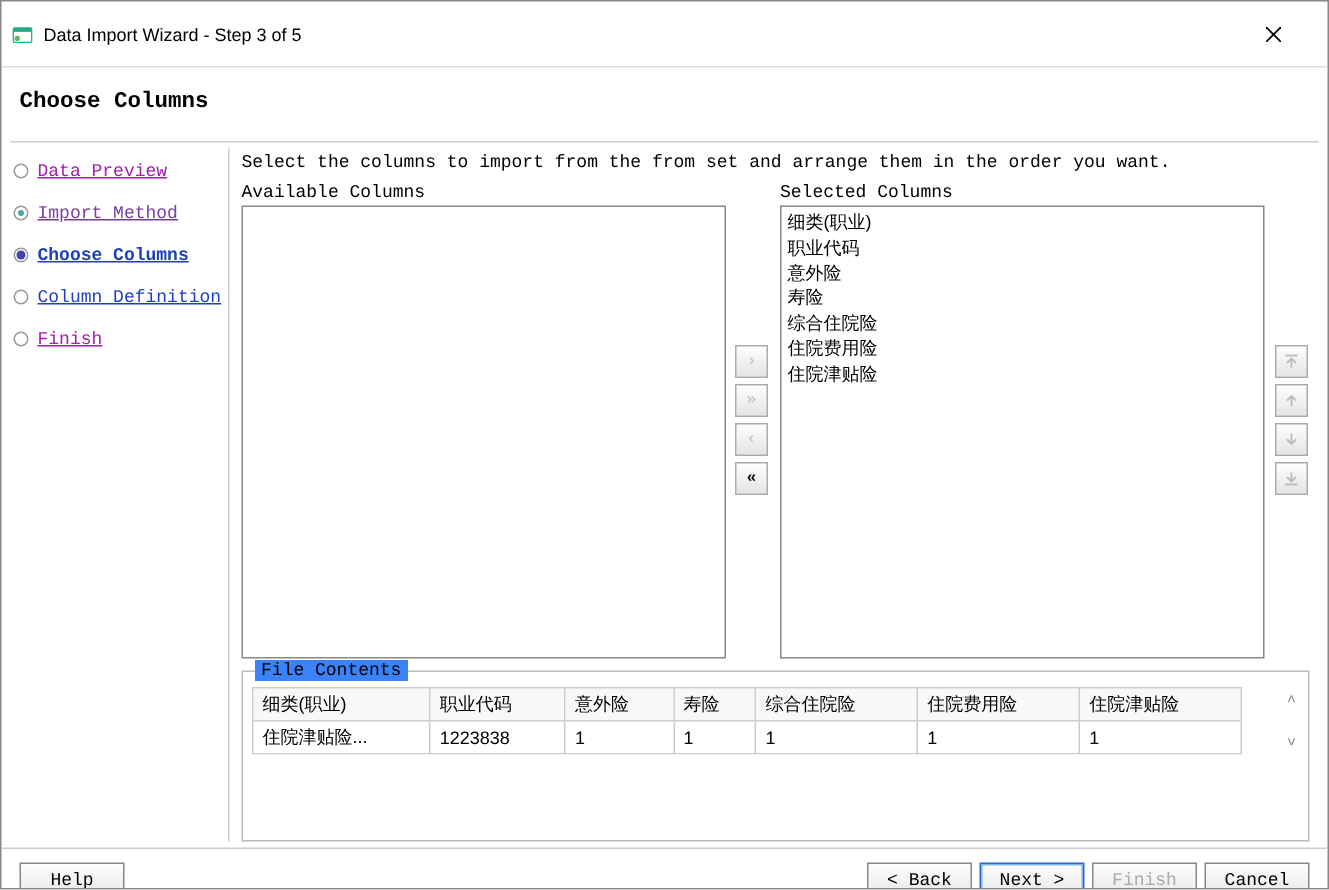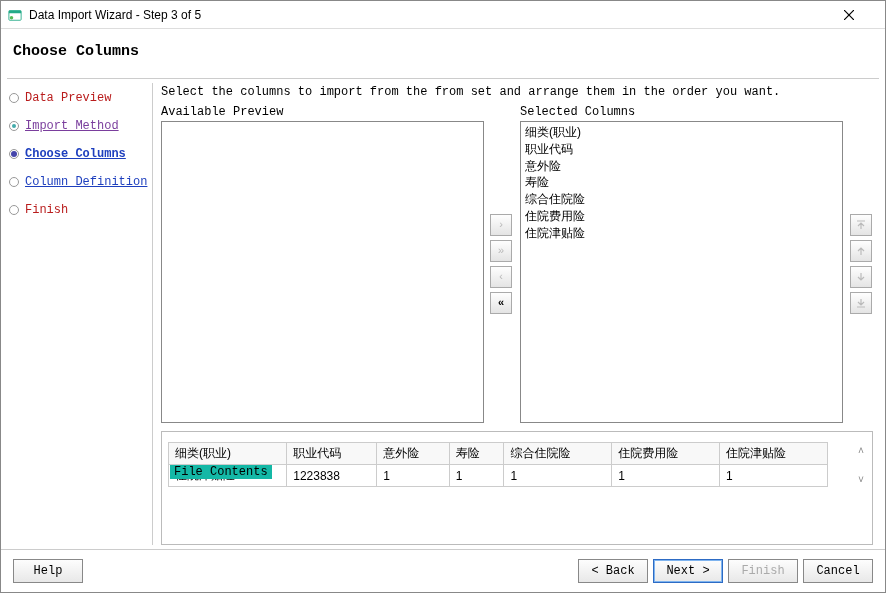--- a/index.html
+++ b/index.html
@@ -8,21 +8,21 @@
     font-family: "Microsoft YaHei", "SimSun", Arial, sans-serif;
     font-size: 12px;
     background: #fff;
     color: #000;
     width: 886px;
     height: 593px;
     overflow: hidden;
     border: 1px solid #888;
   }
   .titlebar {
-    height: 28px;
+    height: 44px;
     display: flex;
     align-items: center;
     padding: 0 16px 0 6px;
     border-bottom: 1px solid #ddd;
   }
   .titlebar .app-icon {
     width: 16px; height: 16px;
     margin-right: 6px;
     display: inline-flex;
     align-items: center; justify-content: center;
@@ -75,21 +75,21 @@
   .nav-bullet.done::after {
     content: ""; display: block;
     width: 4px; height: 4px; border-radius: 50%;
     background: #4aa; margin: 2px;
   }
   .nav-bullet.current::after {
     content: ""; display: block;
     width: 6px; height: 6px; border-radius: 50%;
     background: #44a; margin: 1px;
   }
-  .nav-label { color: #b91c1c; }
+  .nav-label { color: #a21caf; text-decoration: underline; }
   .nav-label.link { color: #1e3fbe; text-decoration: underline; cursor: pointer; }
   .nav-label.visited { color: #7a3e9d; text-decoration: underline; cursor: pointer; }
   .nav-label.current { color: #1e3fbe; font-weight: bold; text-decoration: underline; cursor: pointer; }
   .main {
     flex: 1;
     padding: 6px 12px 4px 8px;
     font-family: "Courier New", "SimSun", monospace;
     display: flex;
     flex-direction: column;
   }
@@ -133,23 +133,22 @@
   .fieldset {
     margin-top: 8px;
     position: relative;
     border: 1px solid #bbb;
     padding: 10px 6px 6px 6px;
     flex: 1;
   }
   .legend {
     position: absolute;
     top: -8px; left: 8px;
-    background: #14b8a6;
+    background: #3b82f6;
     padding: 0 4px;
-    margin-top: 41px;
   }
   .file-table-wrap {
     overflow-x: auto;
     overflow-y: hidden;
   }
   table.file-table {
     border-collapse: collapse;
     width: 660px;
     font-family: "Microsoft YaHei","SimSun", sans-serif;
     font-size: 12px;
@@ -250,21 +249,21 @@
       <span class="nav-label">Finish</span>
     </div>
   </div>
 
   <div class="main">
     <div class="instruction">Select the columns to import from the from set and arrange them in the order you want.</div>
 
     <div class="cols-area">
 
       <div class="col-wrap">
-        <div class="col-label">Available Preview</div>
+        <div class="col-label">Available Columns</div>
         <div class="listbox" id="available-list"></div>
       </div>
 
       <div class="move-btns">
         <div class="sq-btn disabled">›</div>
         <div class="sq-btn disabled">»</div>
         <div class="sq-btn disabled">‹</div>
         <div class="sq-btn enabled">«</div>
       </div>
 

